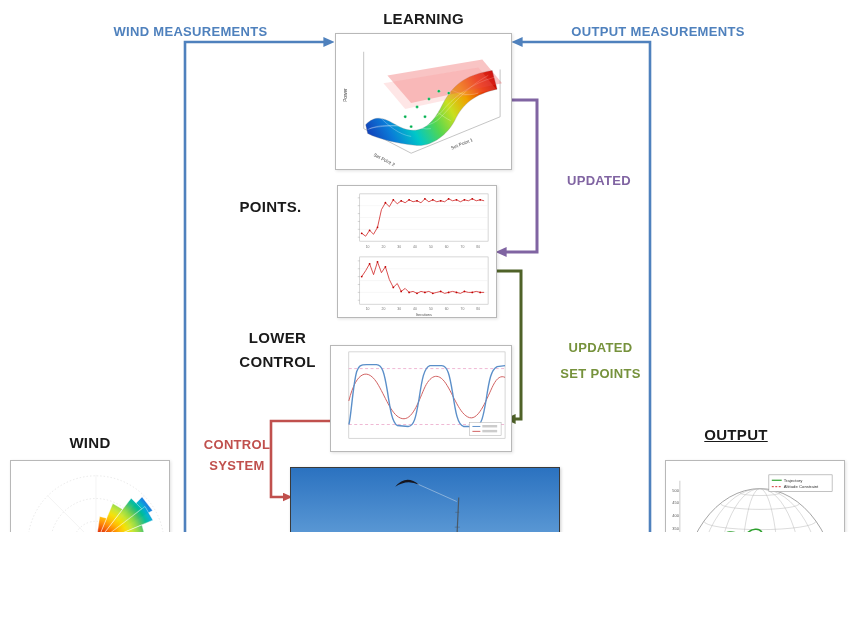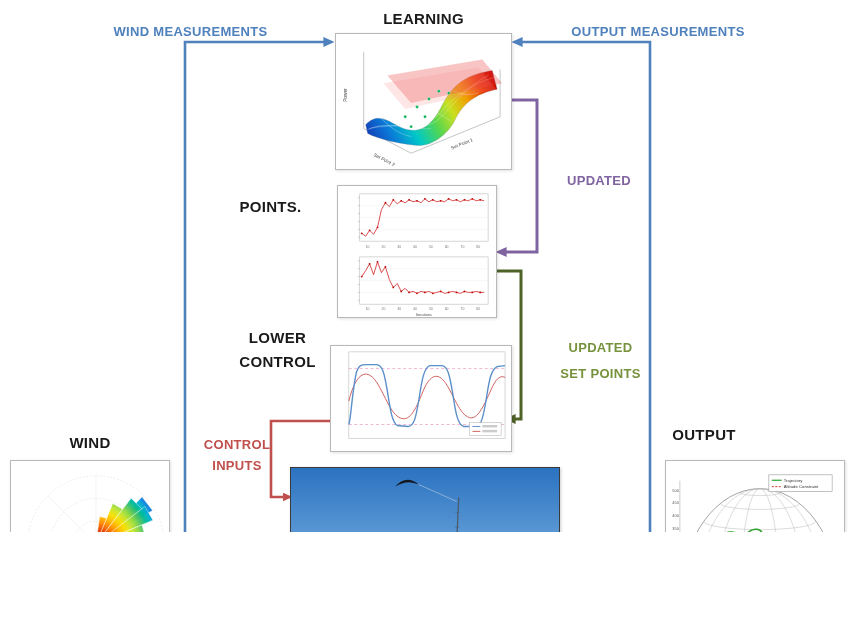--- a/index.html
+++ b/index.html
@@ -82,24 +82,24 @@
 
   <div class="lbl sz15 lh24" style="left:220px; top:326px; width:115px;">
     <div>LOWER</div>
     <div>CONTROL</div>
   </div>
 
   <div class="lbl sz15" style="left:40px; top:426px; width:100px;margin-top:8px;">WIND</div>
 
   <div class="lbl sz13 c-red lh21" style="left:192px; top:434px; width:90px;">
     <div>CONTROL</div>
-    <div>INPUTS</div>
-  </div>
-
-  <div class="lbl sz15" style="left:654px; top:426px; width:100px;">OUTPUT</div>
+    <div>SYSTEM</div>
+  </div>
+
+  <div class="lbl sz15" style="left:686px; top:426px; width:100px;text-decoration:underline;">OUTPUT</div>
 
 
   <div class="plot" style="left:335px; top:33px; width:177px; height:137px;">
     <svg viewBox="0 0 177 137" preserveAspectRatio="none">
       <defs>
         <linearGradient id="surfGrad" x1="30" y1="110" x2="160" y2="40" gradientUnits="userSpaceOnUse">
           <stop offset="0" stop-color="#1530B0"></stop>
           <stop offset="0.18" stop-color="#0A7BD8"></stop>
           <stop offset="0.33" stop-color="#00C8C8"></stop>
           <stop offset="0.48" stop-color="#52D652"></stop>

